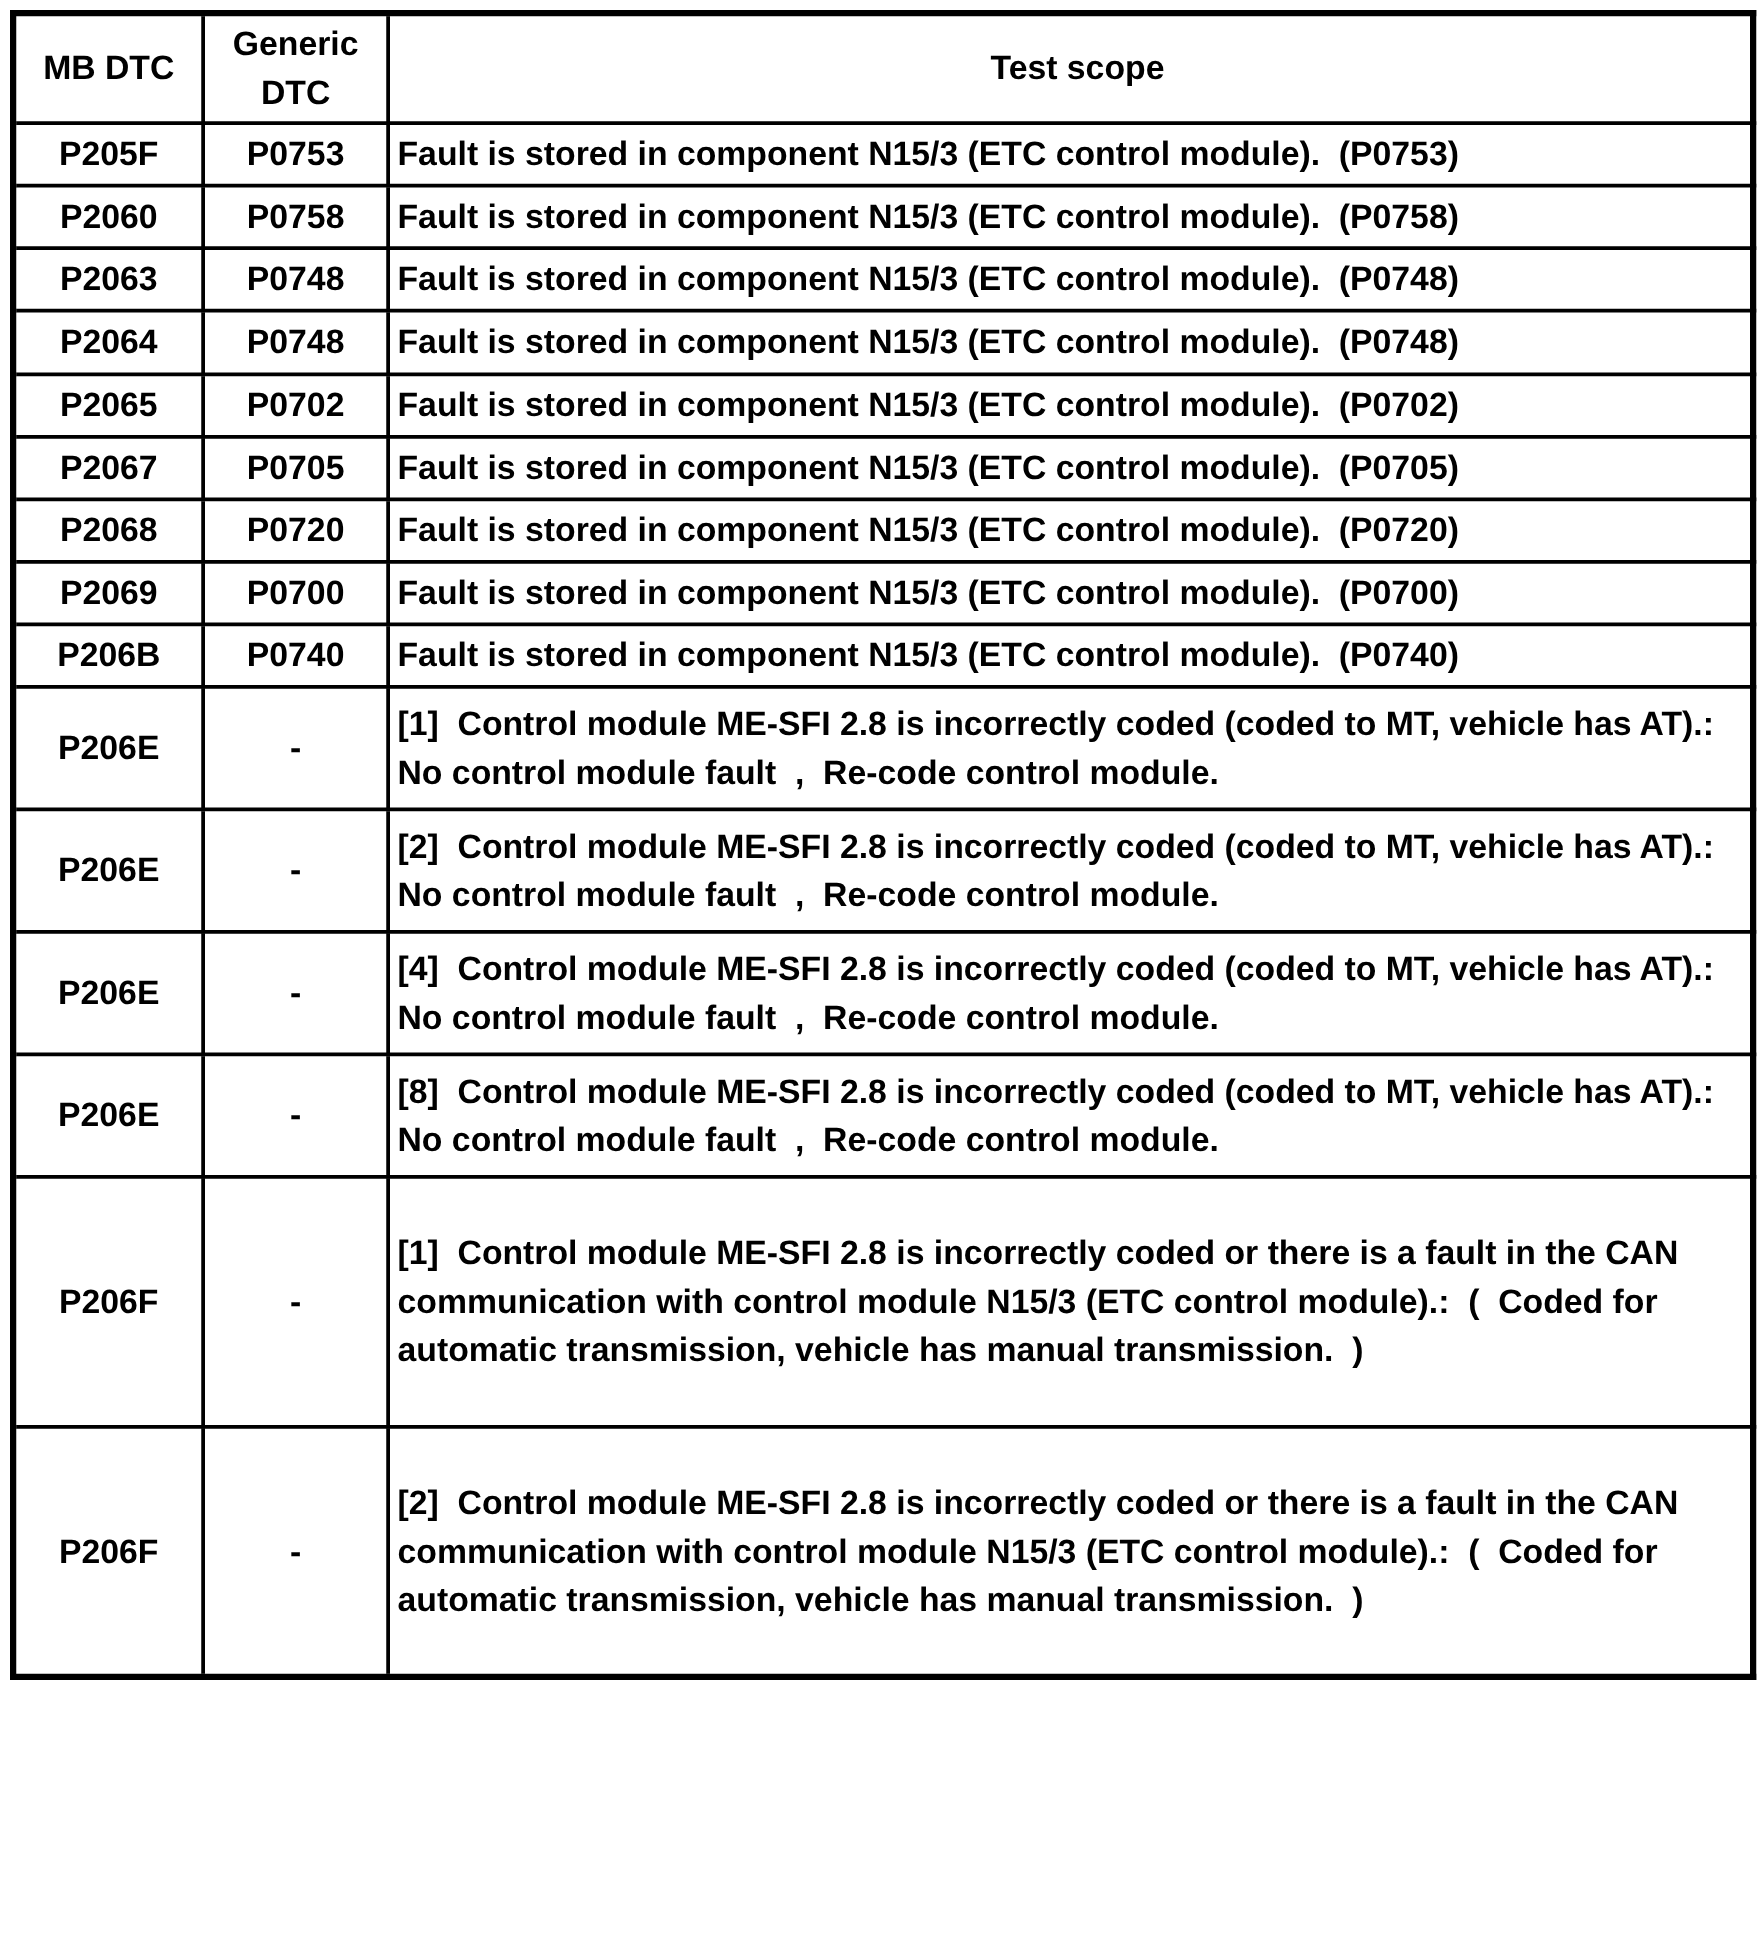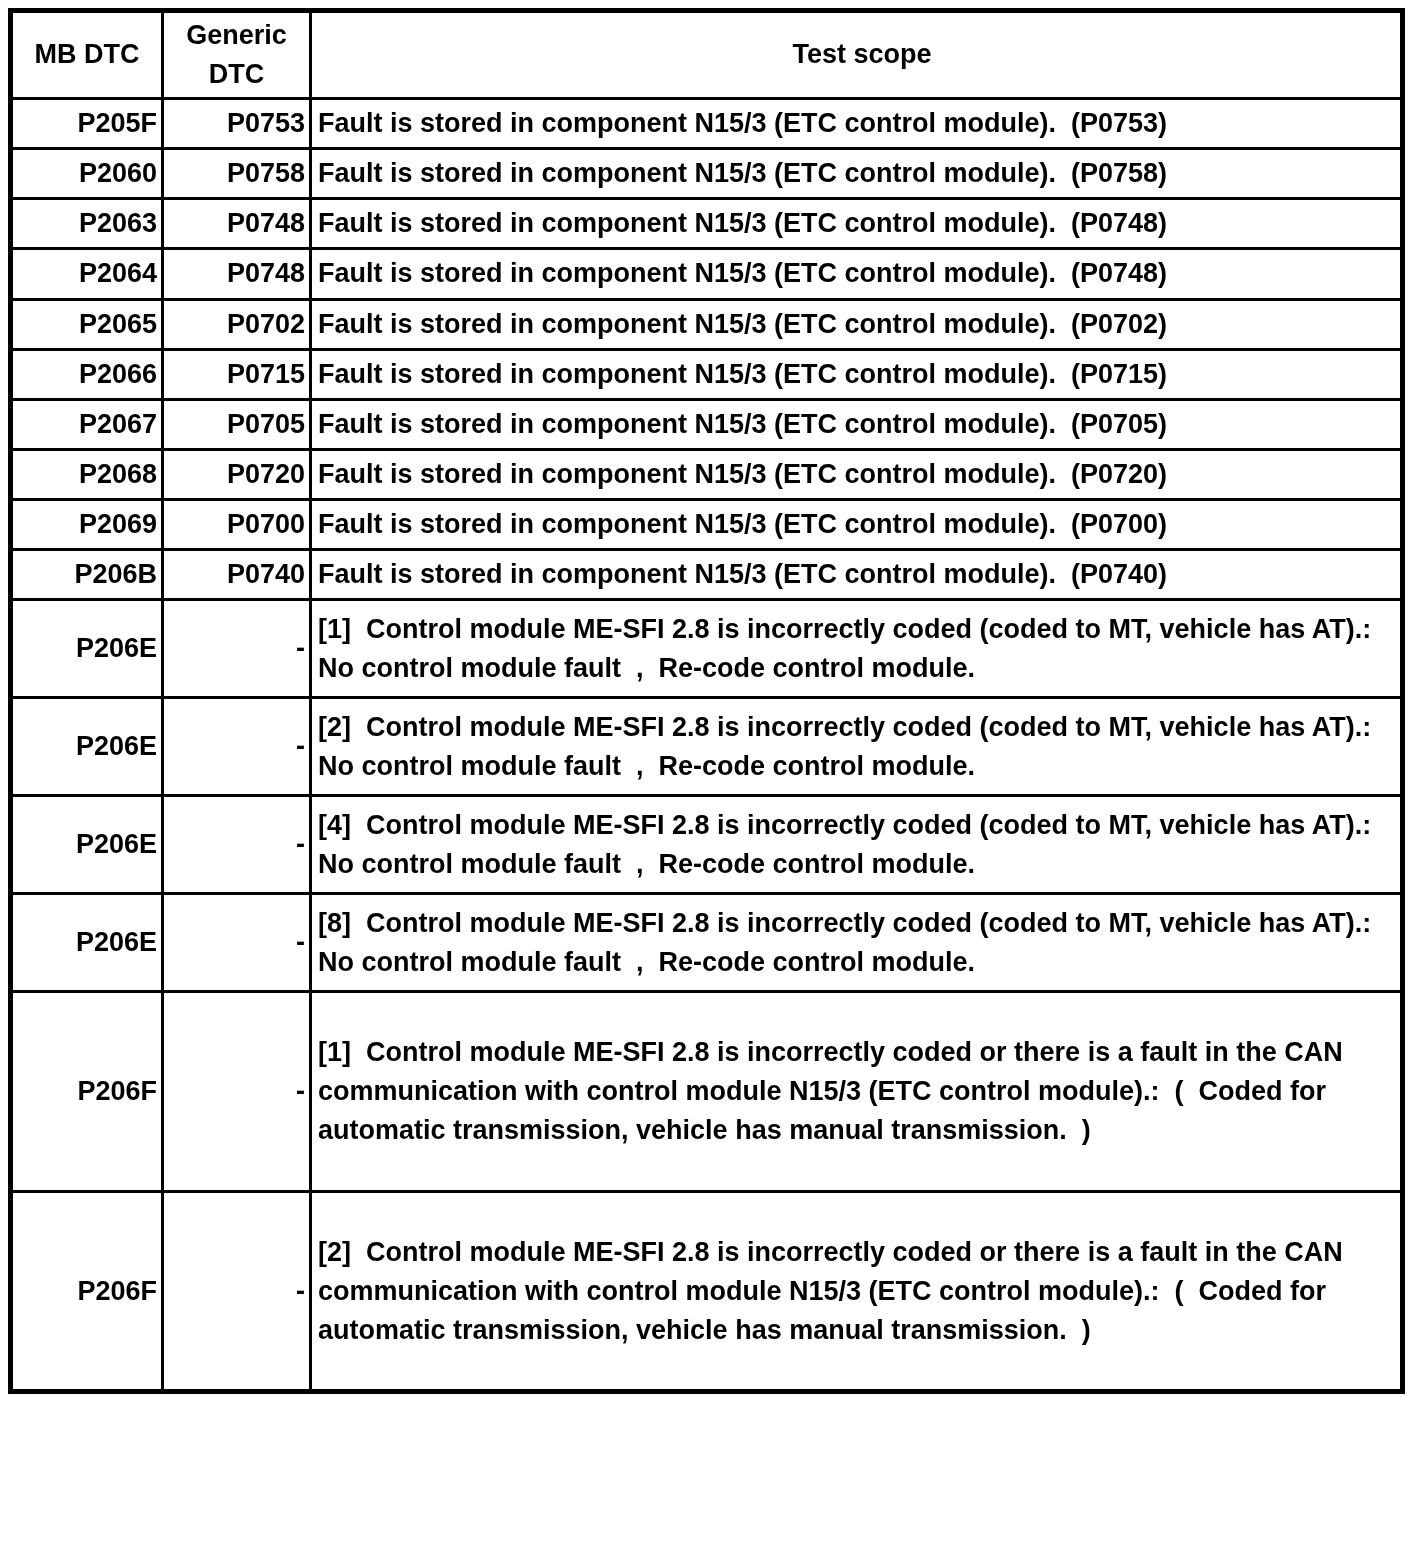--- a/index.html
+++ b/index.html
@@ -41,21 +41,21 @@
   col.col-mb      { width: 152px; }
   col.col-generic { width: 148px; }
   col.col-scope   { width: 1092px; }
 
   thead tr { height: 88px; }
 
   th.h-center { text-align: center; padding: 2px 4px; }
   th.h-left   { text-align: center;  padding: 2px 4px 2px 16px; }
 
   td.c-code {
-    text-align: right;
+    text-align: center;
     padding: 2px 4px;
     white-space: nowrap;
   }
   td.c-scope {
     text-align: left;
     padding: 4px 4px 4px 6px;
     white-space: pre-wrap;
     word-wrap: break-word;
   }
   tr.r-single { height: 48px; }
@@ -100,25 +100,20 @@
           <td class="c-code">P2064</td>
           <td class="c-code">P0748</td>
           <td class="c-scope">Fault is stored in component N15/3 (ETC control module).  (P0748)</td>
         </tr>
         <tr class="r-single">
           <td class="c-code">P2065</td>
           <td class="c-code">P0702</td>
           <td class="c-scope">Fault is stored in component N15/3 (ETC control module).  (P0702)</td>
         </tr>
         <tr class="r-single">
-          <td class="c-code">P2066</td>
-          <td class="c-code">P0715</td>
-          <td class="c-scope">Fault is stored in component N15/3 (ETC control module).  (P0715)</td>
-        </tr>
-        <tr class="r-single">
           <td class="c-code">P2067</td>
           <td class="c-code">P0705</td>
           <td class="c-scope">Fault is stored in component N15/3 (ETC control module).  (P0705)</td>
         </tr>
         <tr class="r-single">
           <td class="c-code">P2068</td>
           <td class="c-code">P0720</td>
           <td class="c-scope">Fault is stored in component N15/3 (ETC control module).  (P0720)</td>
         </tr>
         <tr class="r-single">

